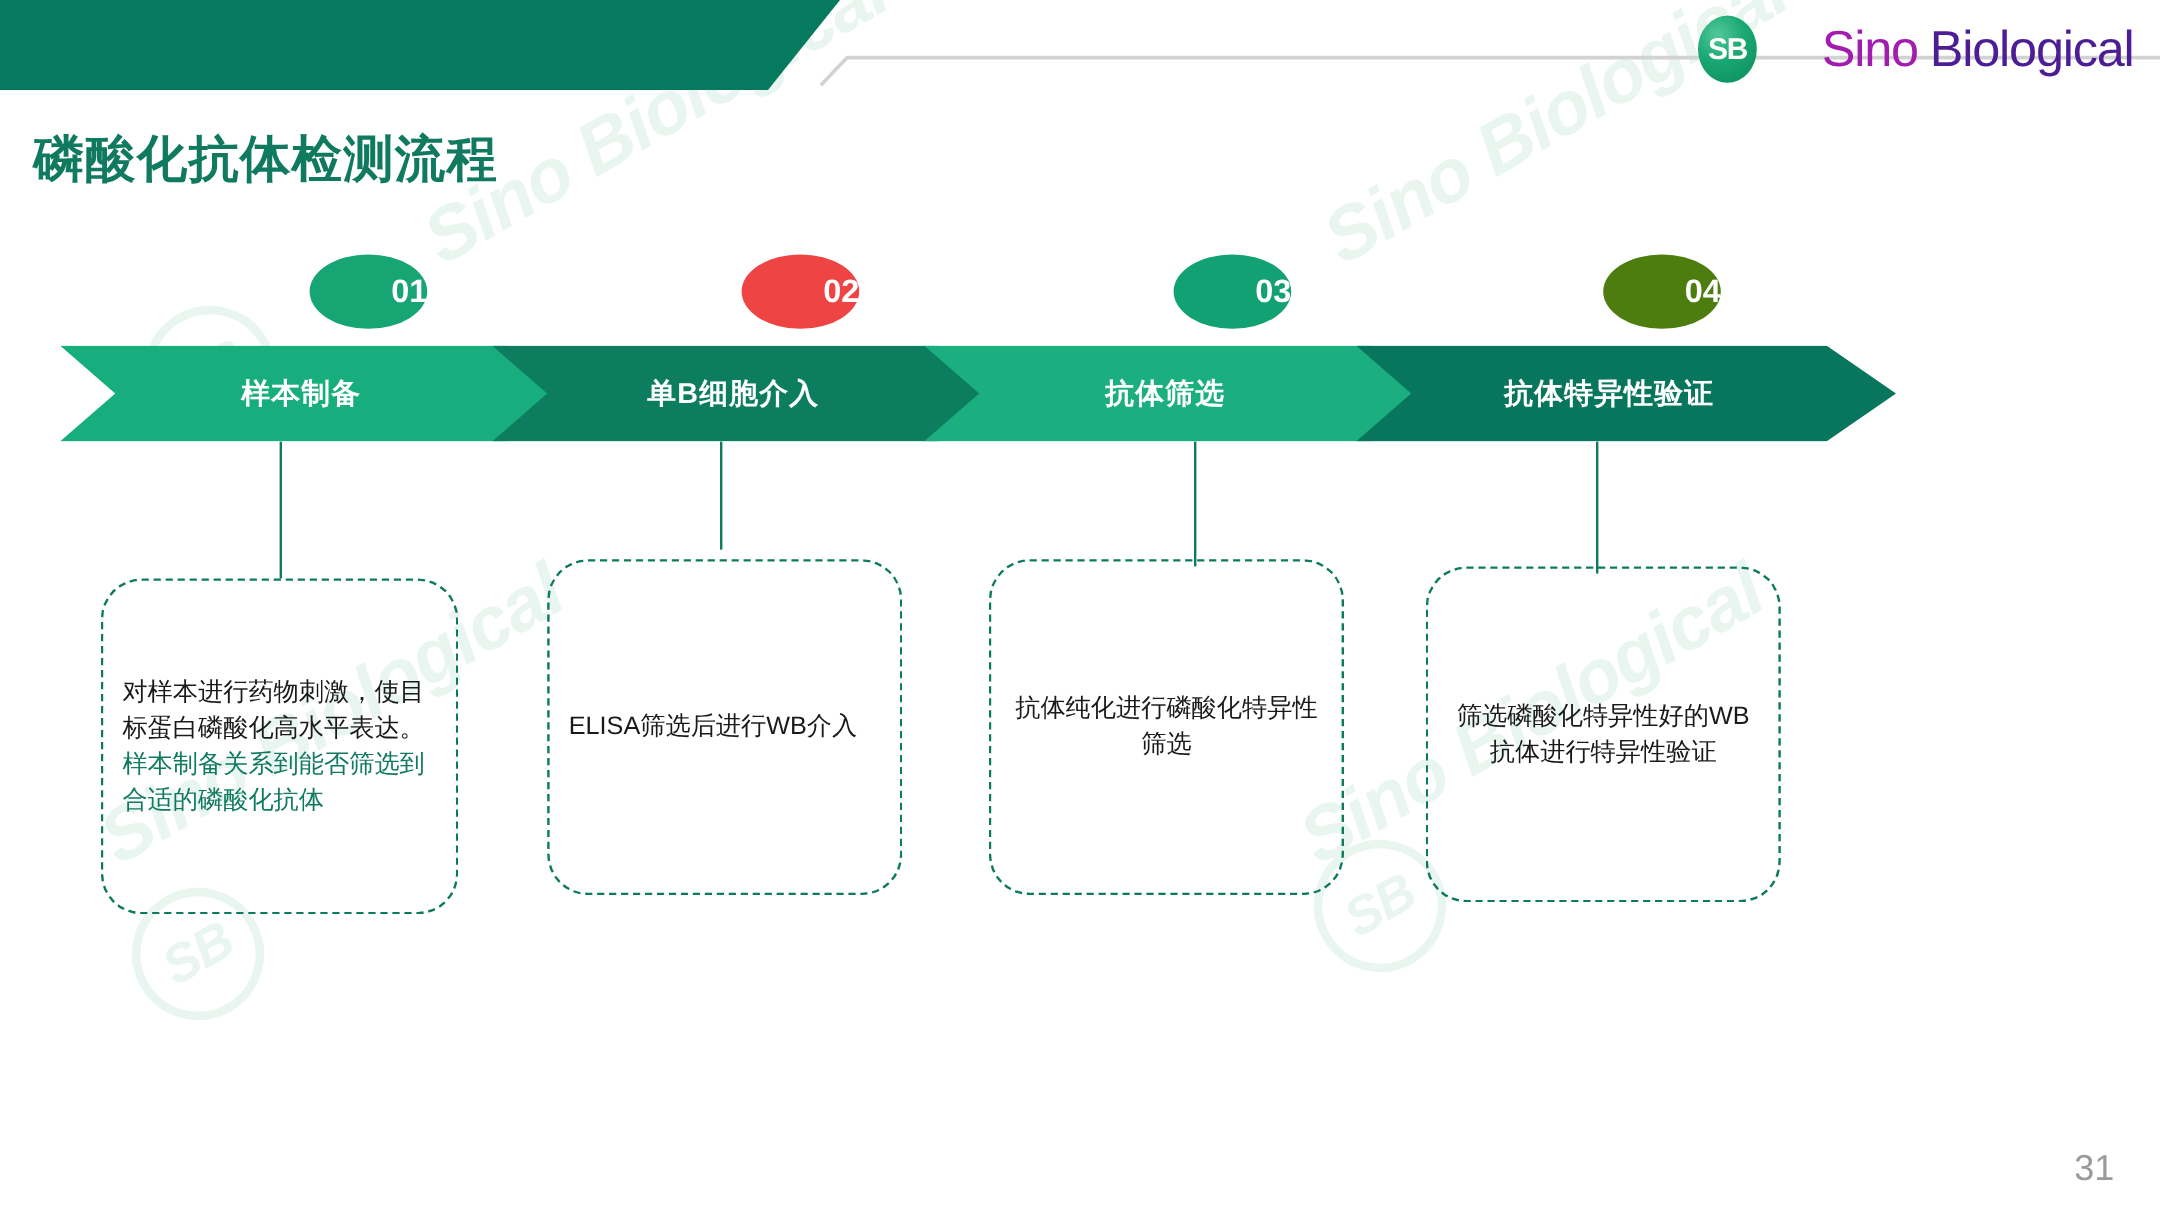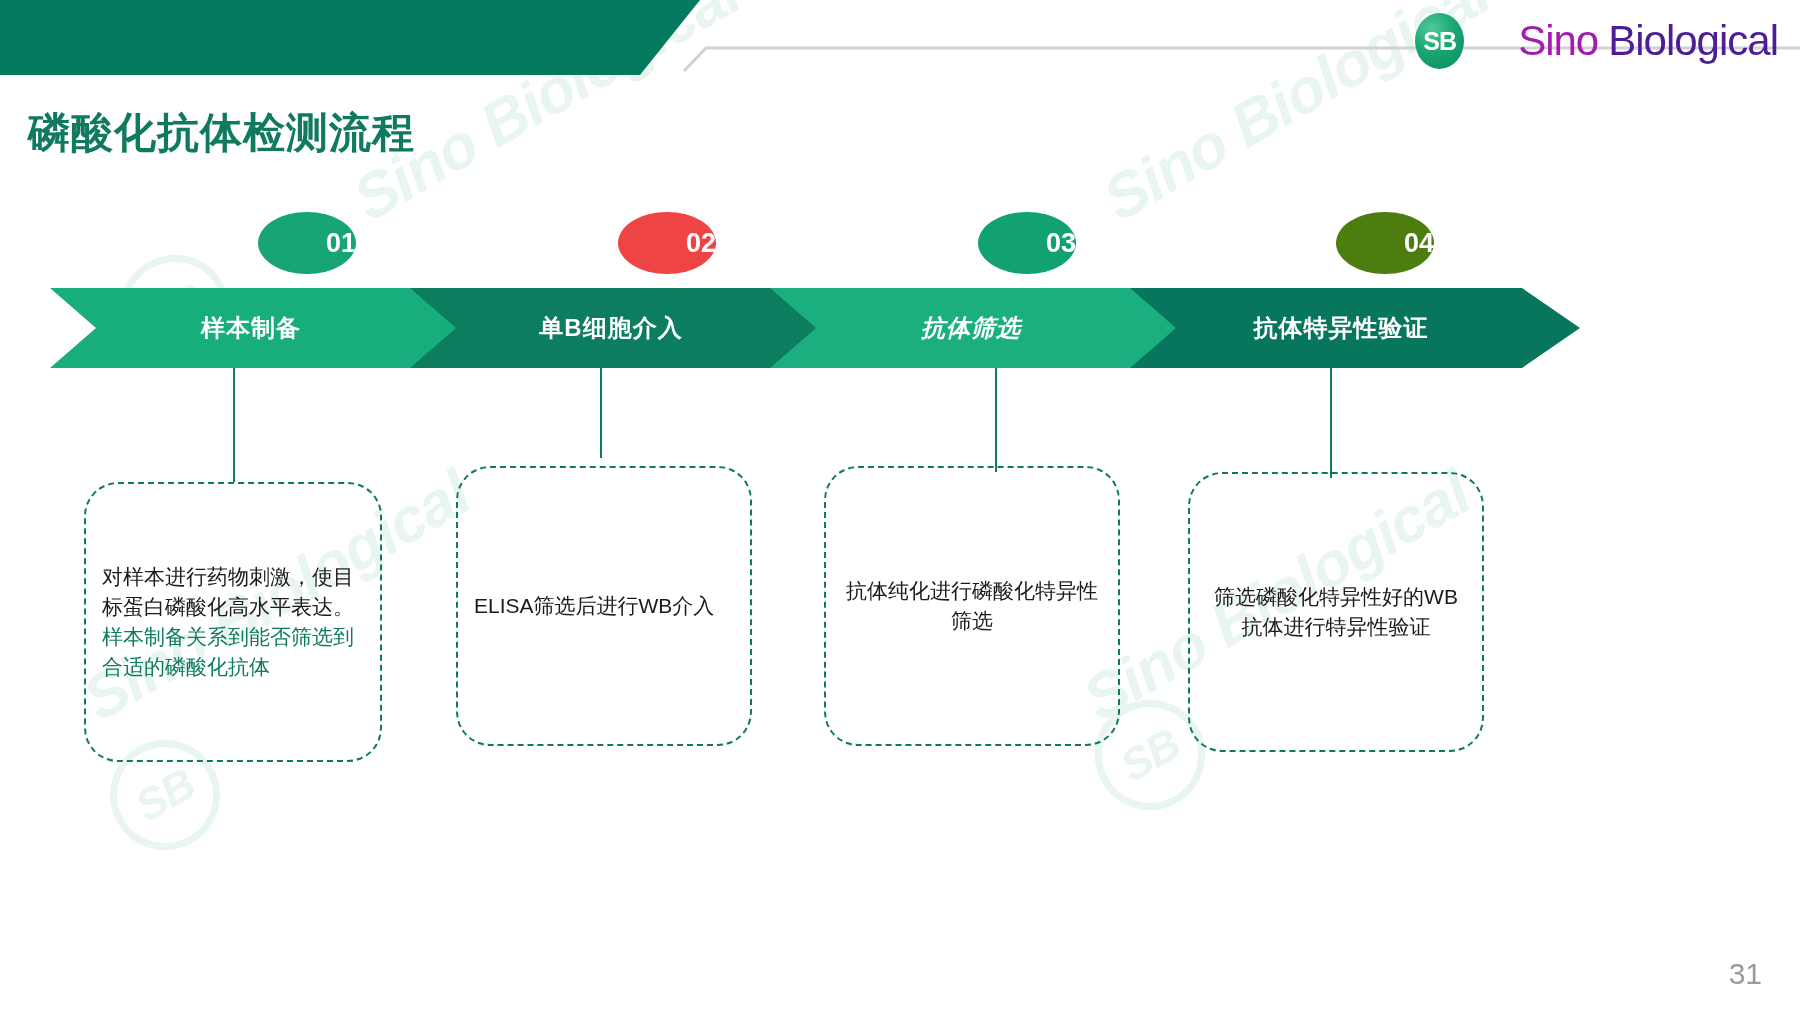--- a/index.html
+++ b/index.html
@@ -138,21 +138,21 @@
   <div class="arrows">
 
     <div class="arrow" style="left:0px;width:430px;background:#18AD7C;clip-path:polygon(0 0,372px 0,430px 40px,372px 80px,0 80px,46px 40px);">
       <span class="arrow-label">样本制备</span>
     </div>
 
     <div class="arrow" style="left:360px;width:430px;background:#0C7D5E;clip-path:polygon(0 0,372px 0,430px 40px,372px 80px,0 80px,46px 40px);">
       <span class="arrow-label">单B细胞介入</span>
     </div>
 
-    <div class="arrow" style="left:720px;width:430px;background:#1BAF80;clip-path:polygon(0 0,372px 0,430px 40px,372px 80px,0 80px,46px 40px);font-style:italic;">
+    <div class="arrow" style="left:720px;width:430px;background:#1BAF80;clip-path:polygon(0 0,372px 0,430px 40px,372px 80px,0 80px,46px 40px);">
       <span class="arrow-label">抗体筛选</span>
     </div>
 
     <div class="arrow" style="left:1080px;width:450px;background:#07765C;clip-path:polygon(0 0,392px 0,450px 40px,392px 80px,0 80px,46px 40px);">
       <span class="arrow-label">抗体特异性验证</span>
     </div>
   </div>
 
   <div class="badge" style="left:258px;top:212px;background:#17A574;">
     <span>01</span>

